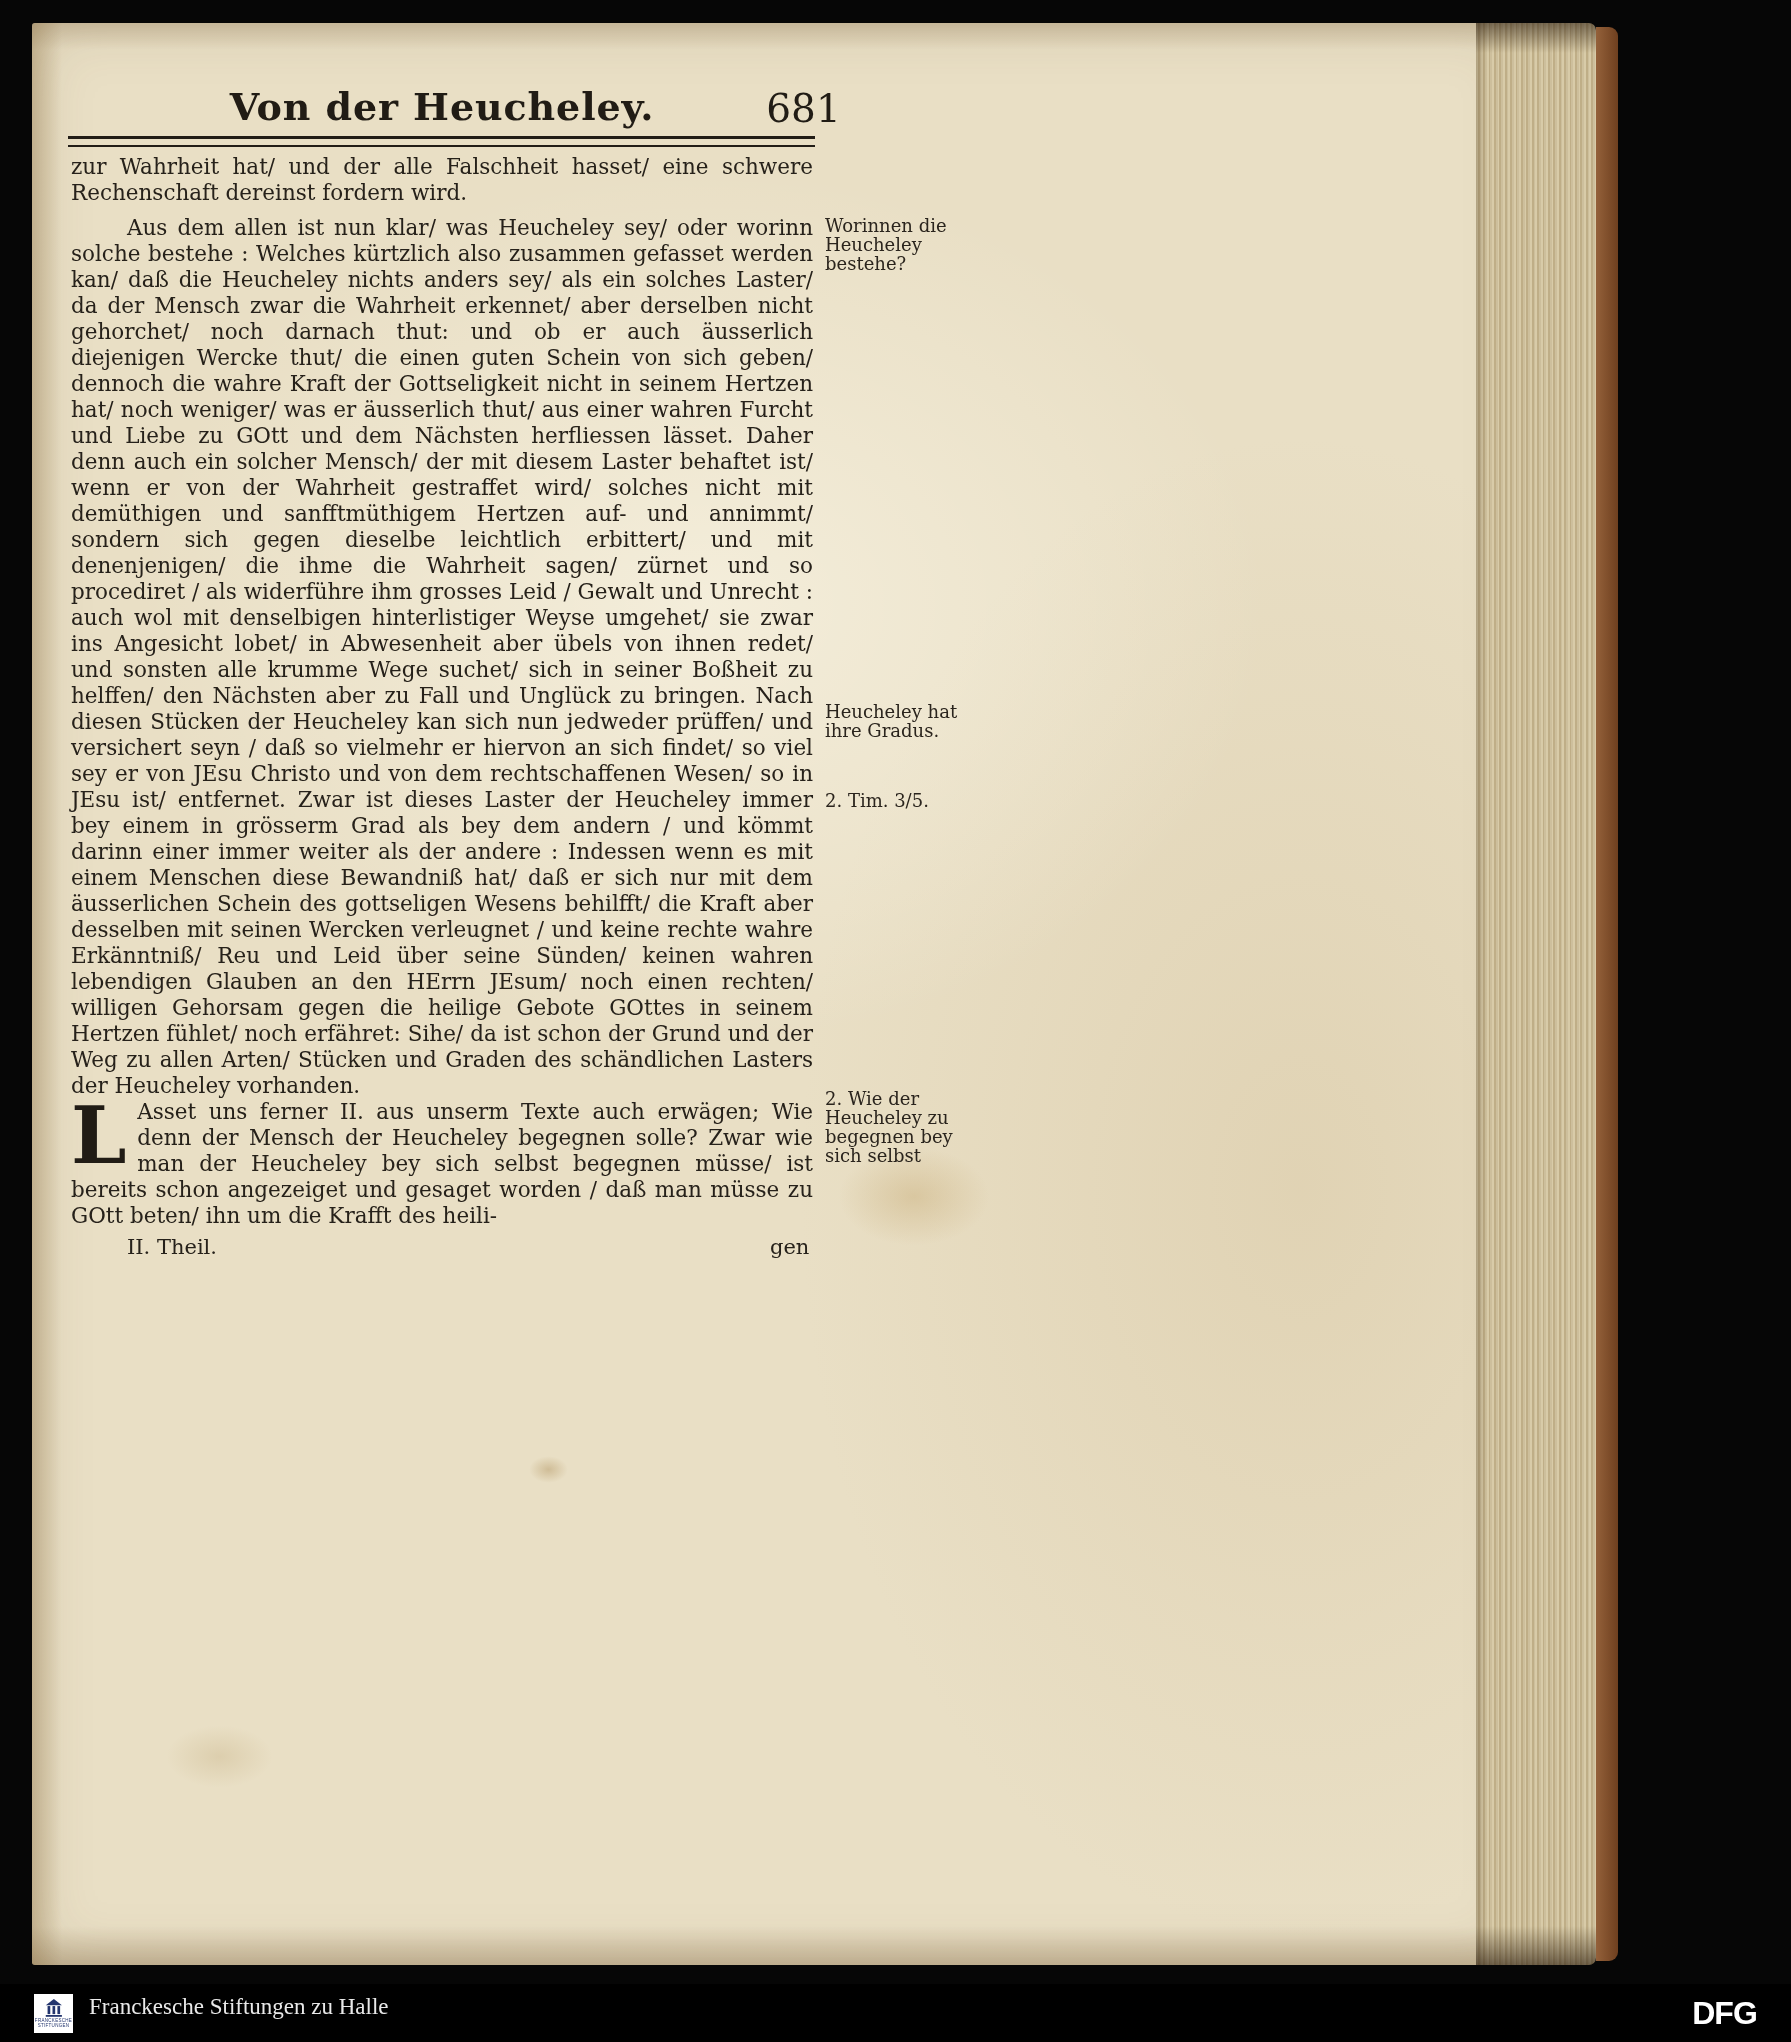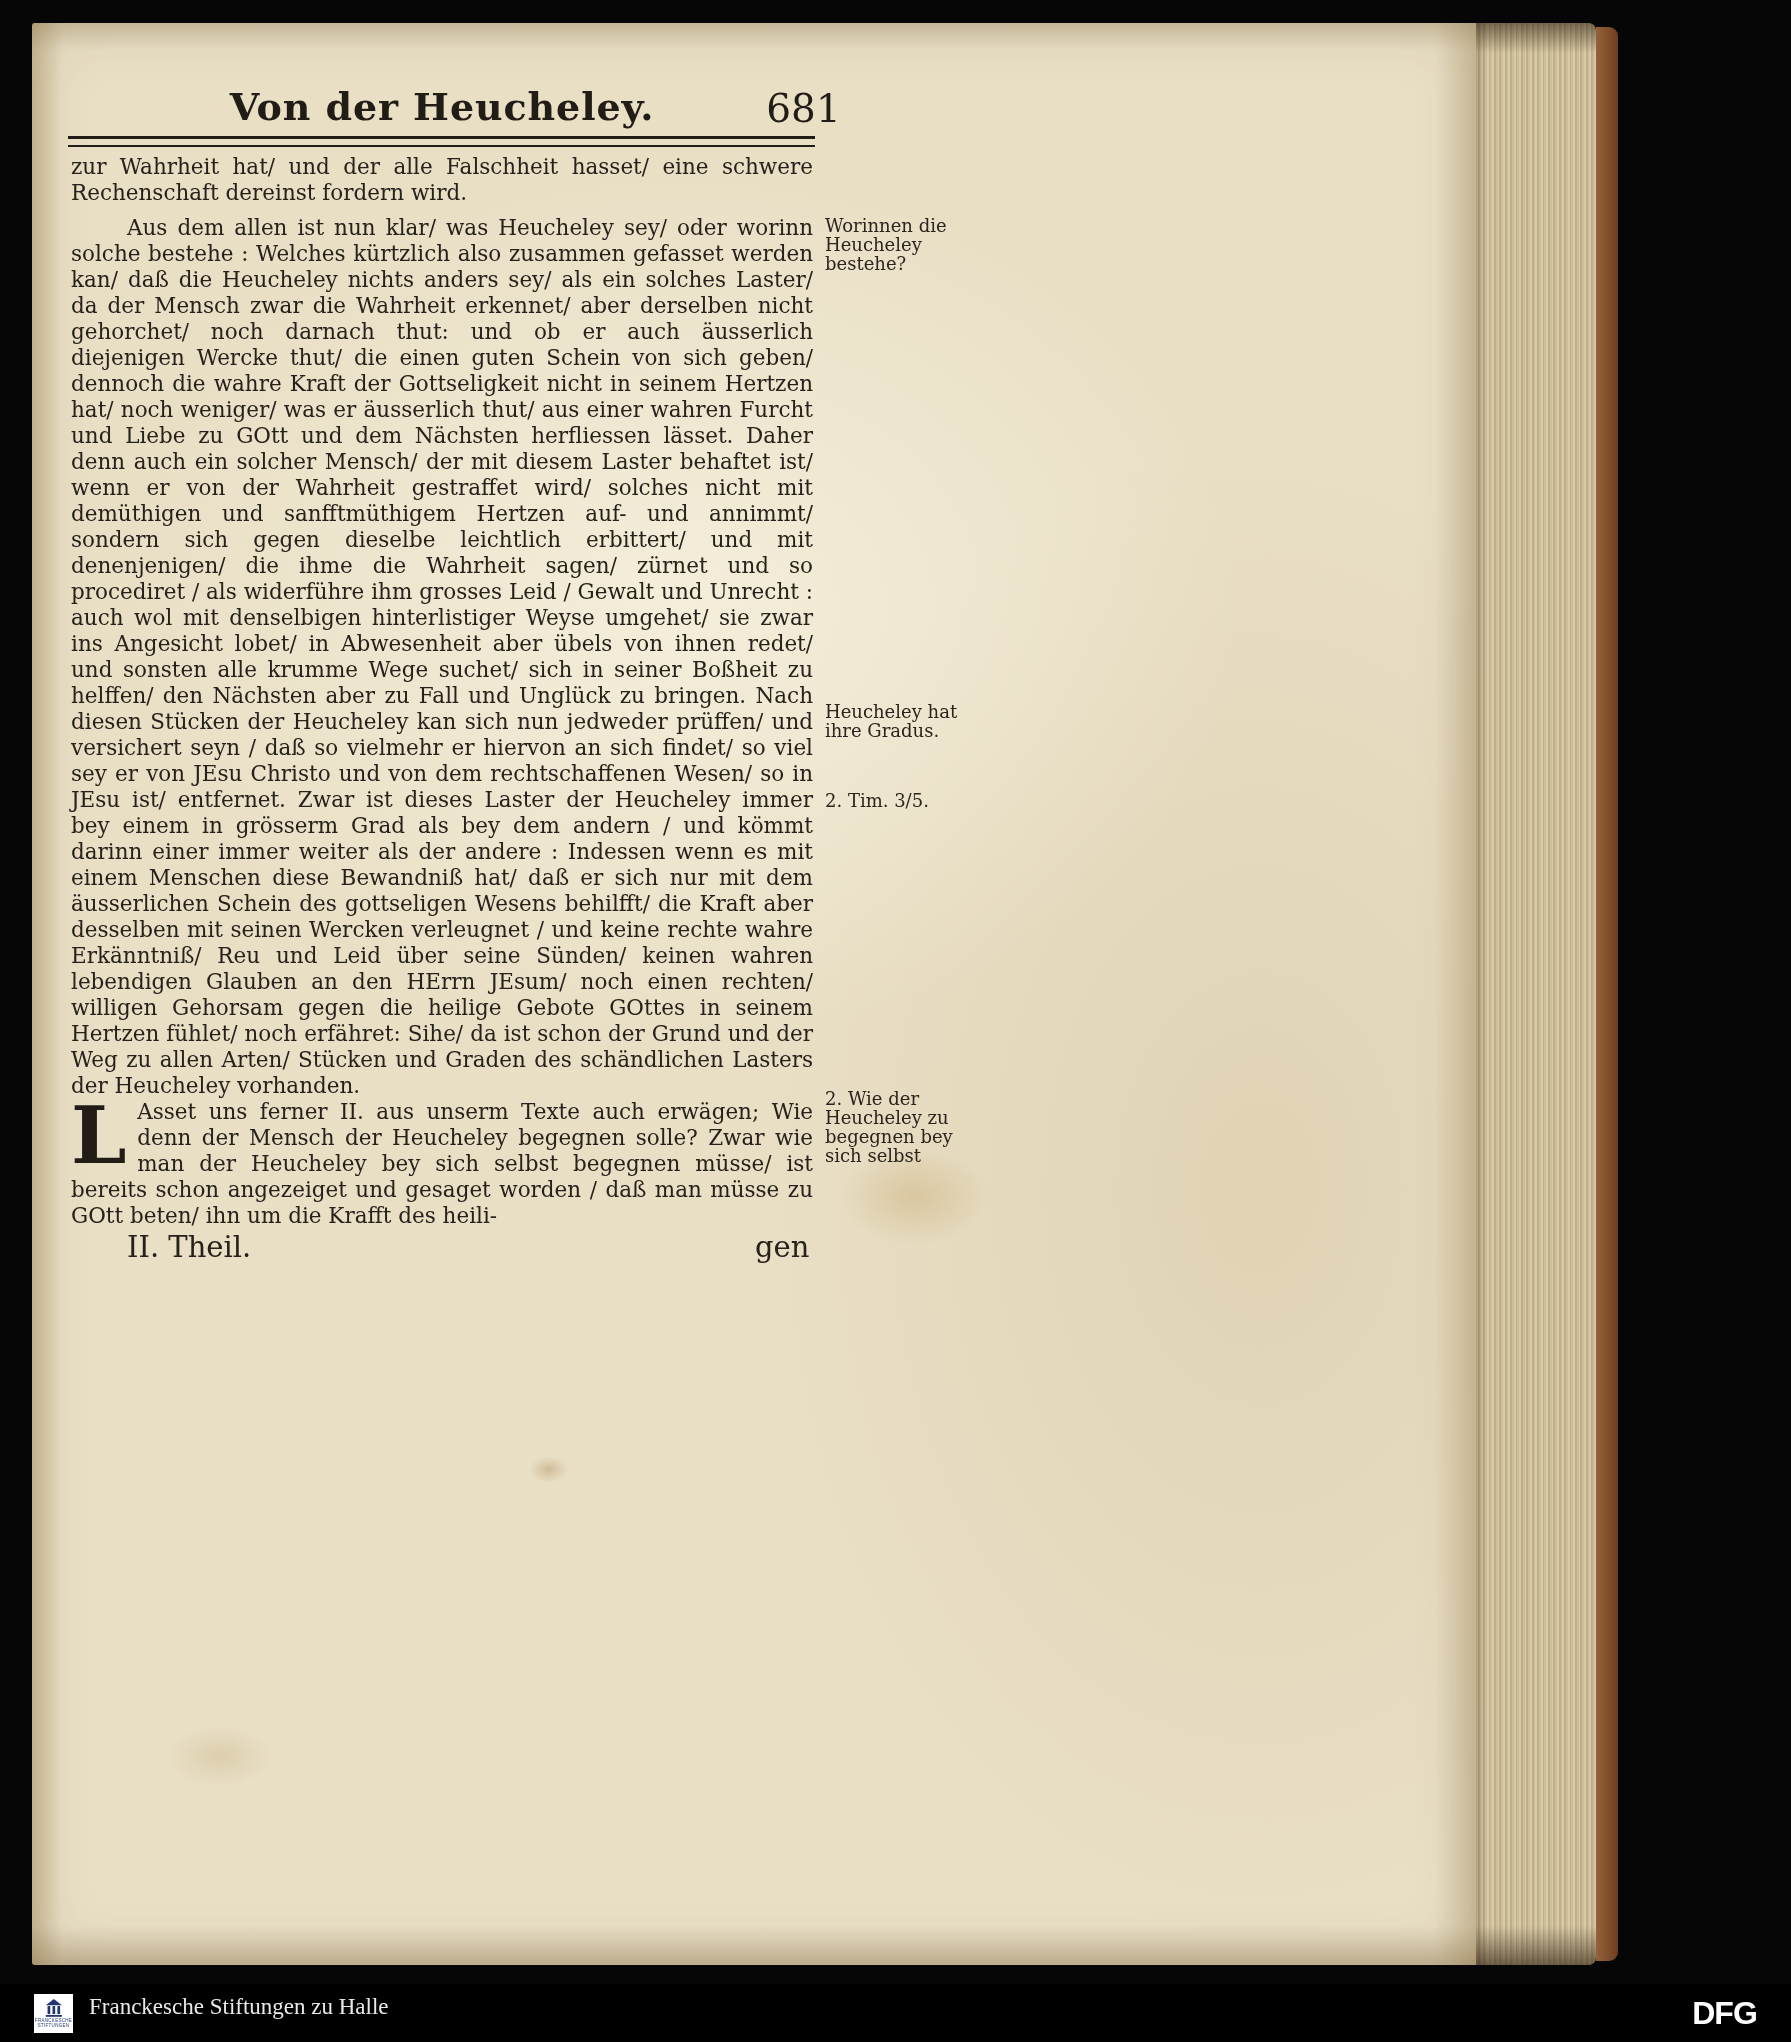--- a/index.html
+++ b/index.html
@@ -22,20 +22,21 @@
     background-color: #e9dfc5;
     background-image:
       radial-gradient(ellipse 806px 627px at 45% 30%, rgba(255,252,240,0.50), rgba(255,252,240,0) 70%),
       radial-gradient(ellipse 716px 1075px at 85% 60%, rgba(208,188,148,0.35), rgba(208,188,148,0) 70%),
       linear-gradient(90deg, rgba(140,110,60,0.32) 0px, rgba(140,110,60,0) 30px),
       linear-gradient(270deg, rgba(140,110,60,0.28) 0px, rgba(140,110,60,0) 41px),
       linear-gradient(0deg, rgba(120,90,50,0.30) 0px, rgba(120,90,50,0) 39px),
       linear-gradient(180deg, rgba(120,90,50,0.22) 0px, rgba(120,90,50,0) 27px);
     box-shadow: inset 0 0 63px rgba(95,70,35,0.18);
     border-radius: 2.7px 0 0 2.7px;
+    padding-left: 48px;
   }
 
   .stain { position: absolute; border-radius: 50%; pointer-events: none; }
   .stain-1 { left: 806px; top: 1124px; width: 152px; height: 99px;
     background: radial-gradient(ellipse, rgba(185,150,85,0.30), rgba(185,150,85,0) 70%); }
   .stain-2 { left: 497px; top: 1433px; width: 39px; height: 27px;
     background: radial-gradient(ellipse, rgba(160,125,65,0.35), rgba(160,125,65,0) 70%); }
   .stain-3 { left: 134px; top: 1702px; width: 107px; height: 63px;
     background: radial-gradient(ellipse, rgba(170,140,80,0.20), rgba(170,140,80,0) 70%); }
 
@@ -89,21 +90,21 @@
     font-size: 79px; line-height: 66px;
     font-weight: bold;
     padding: 3.6px 10.7px 0 0;
     color: #211c15;
   }
 
   .page-footer {
     position: relative;
     margin-top: 5.4px;
     height: 29px;
-    font-size: 29px;
+    font-size: 21px;
     color: #26211a;
   }
   .pf-left   { position: absolute; left: 56px; }
   .pf-center { position: absolute; left: 0; width: 100%; text-align: center; letter-spacing: 2.7px; }
   .pf-right  { position: absolute; right: 3.6px; }
 
   
   .margin-note {
     position: absolute;
     left: 793px; width: 134px;

